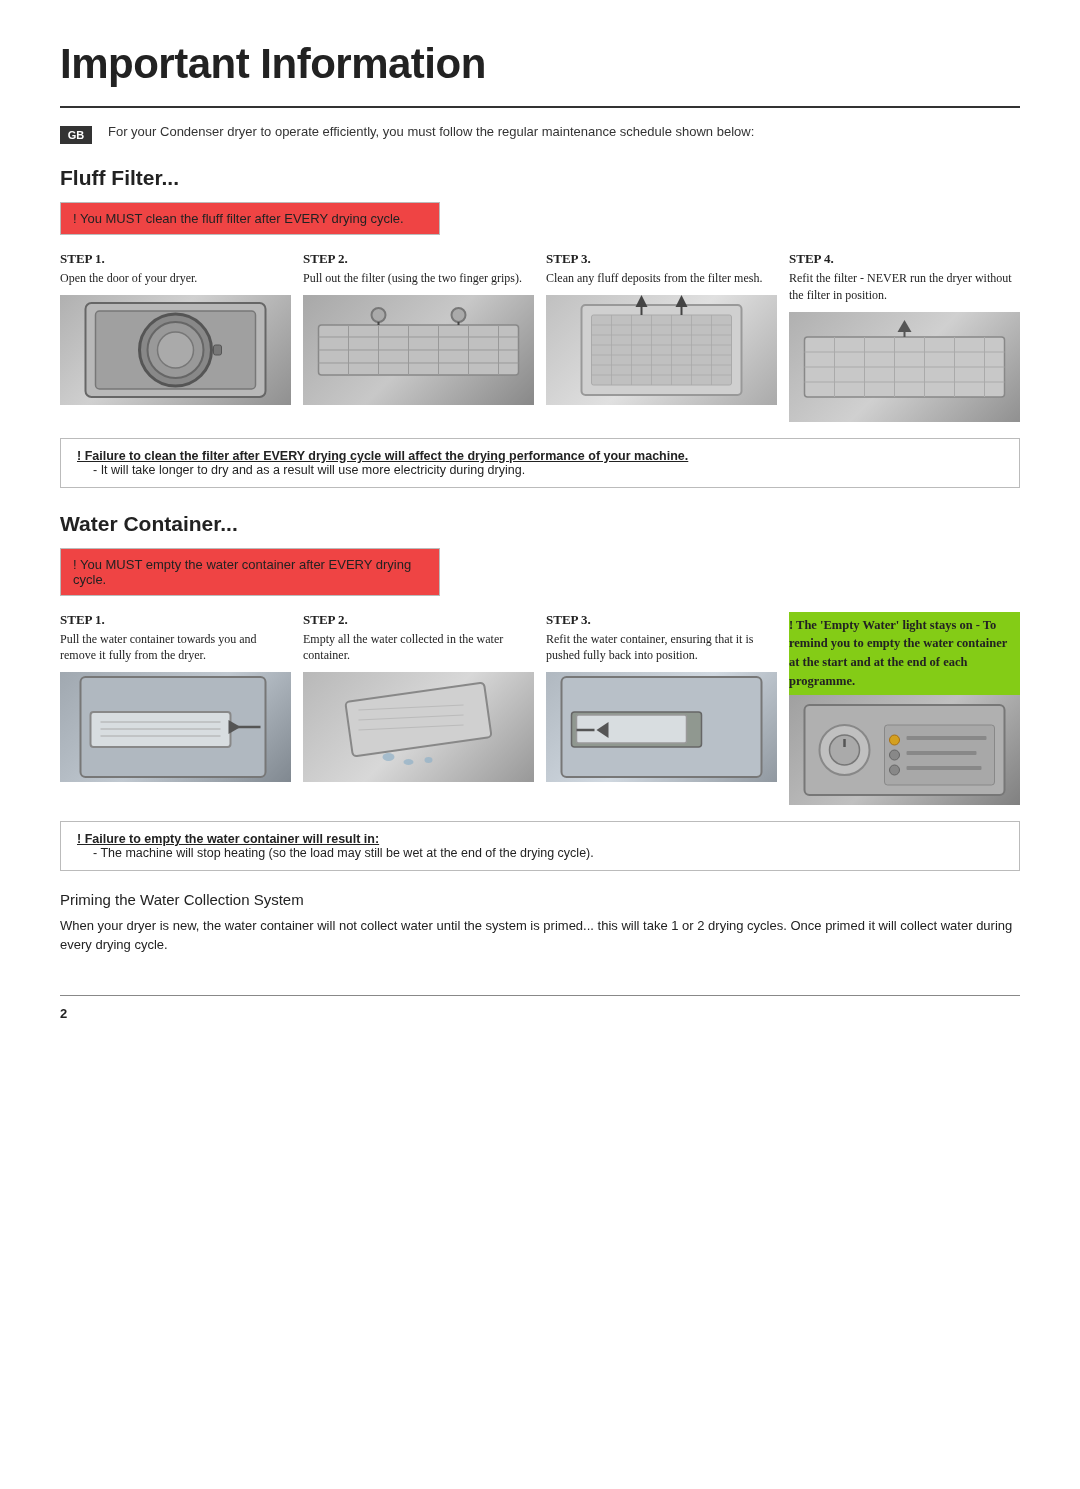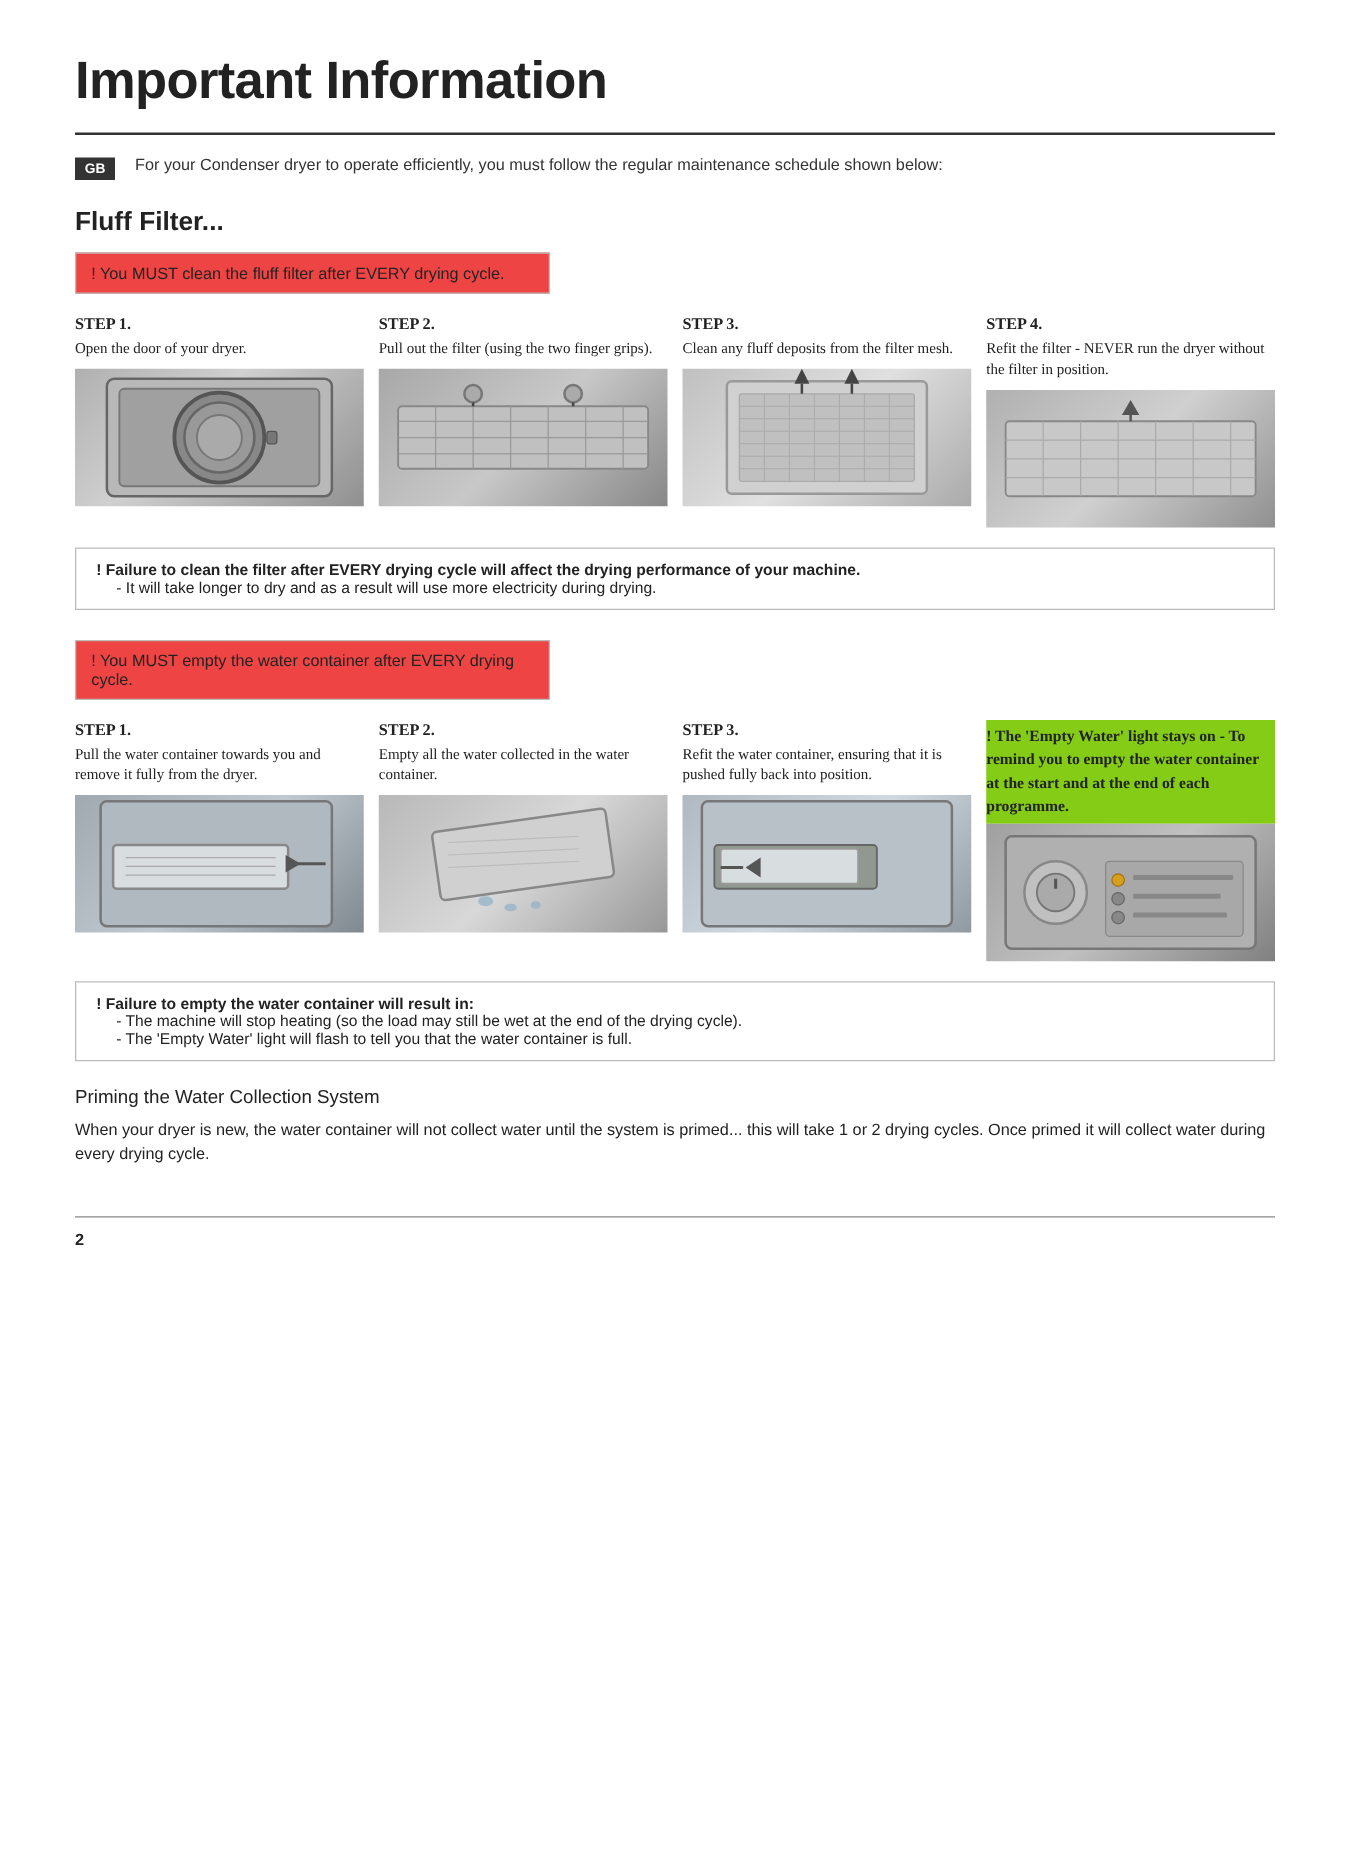--- a/index.html
+++ b/index.html
@@ -127,20 +127,21 @@
     }
     .warning-box {
       border: 1px solid #bbb;
       padding: 10px 16px;
       margin-bottom: 20px;
       font-size: 12.5px;
       background: #fff;
     }
     .warning-box .exclaim {
       font-weight: bold;
+      text-decoration: underline;
     }
     .warning-box ul {
       list-style: none;
       padding-left: 16px;
     }
     .warning-box ul li::before {
       content: "- ";
     }
     .section-divider {
       margin: 24px 0 16px 0;
@@ -311,20 +312,21 @@
   
   <div class="warning-box">
     <span class="exclaim">! Failure to clean the filter after EVERY drying cycle will affect the drying performance of your machine.</span>
     <ul>
       <li>It will take longer to dry and as a result will use more electricity during drying.</li>
     </ul>
   </div>
 
   
   <div class="section-divider"></div>
+  <h2 class="section-title">Water Container...</h2>
 
   <div class="notice-box">
     <span>! You MUST empty the water container after EVERY drying cycle.</span>
   </div>
 
   
   <div class="steps-row">
 
     <div class="step-box">
       <span class="step-label">STEP 1.</span>
@@ -408,21 +410,20 @@
       </div>
     </div>
 
   </div>
 
   
   <div class="warning-box">
     <span class="exclaim">! Failure to empty the water container will result in:</span>
     <ul>
       <li>The machine will stop heating (so the load may still be wet at the end of the drying cycle).</li>
-      <li>The 'Empty Water' light will flash to tell you that the water container is full.</li>
     </ul>
   </div>
 
   
   <h3 class="sub-section-title">Priming the Water Collection System</h3>
   <p class="sub-section-text">When your dryer is new, the water container will not collect water until the system is primed... this will take 1 or 2 drying cycles. Once primed it will collect water during every drying cycle.</p>
 
   
   <hr class="bottom-rule">
   <span class="page-number">2</span>

